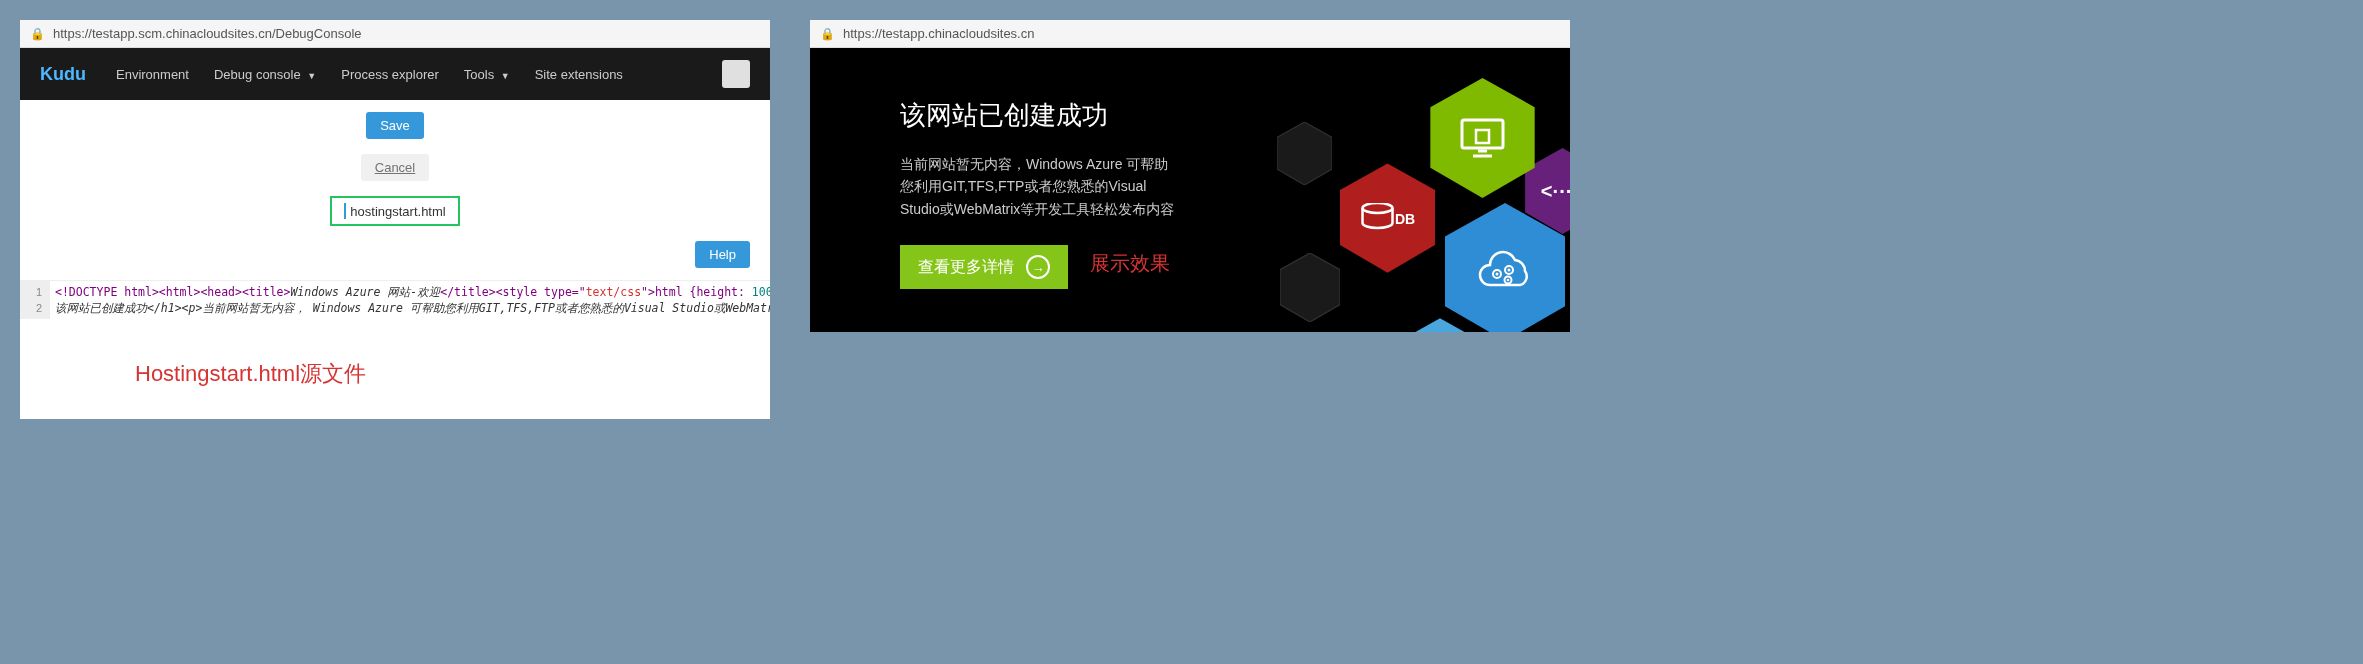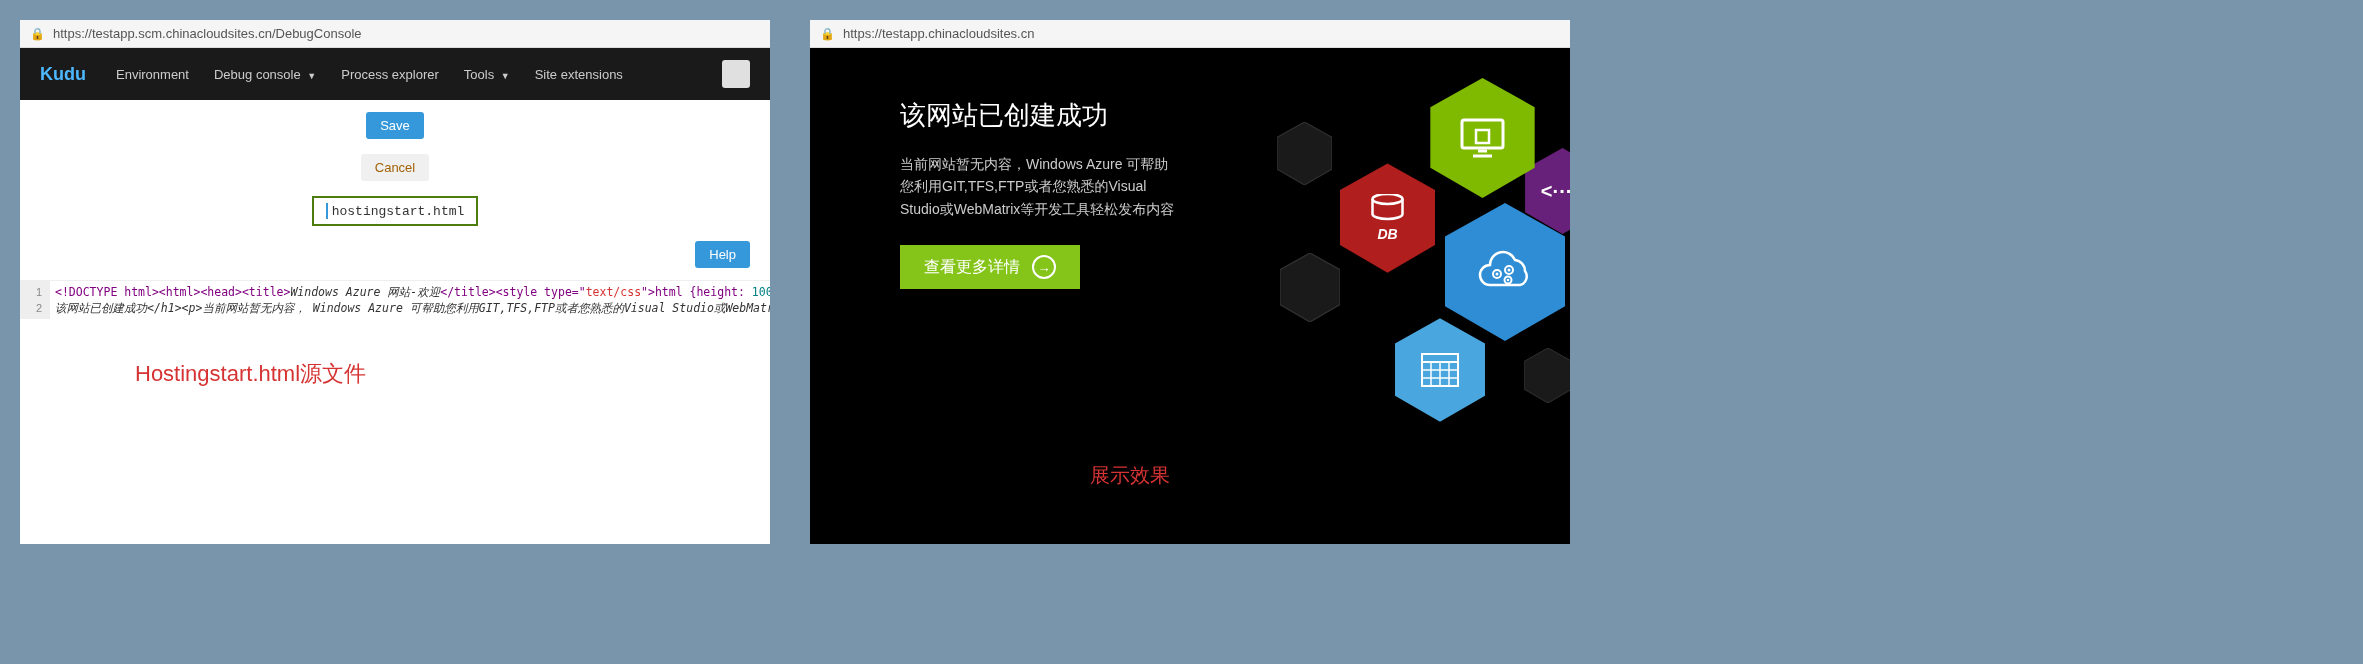--- a/index.html
+++ b/index.html
@@ -14,47 +14,47 @@
     
     .navbar { background: #1a1a1a; display: flex; align-items: center; padding: 26px 20px; height: 45px; }
     .logo { color: #4db8ff; font-weight: bold; font-size: 18px; margin-right: 30px; }
     .nav-item { color: #ccc; font-size: 13px; margin-right: 25px; cursor: pointer; }
     .nav-item .caret { font-size: 9px; margin-left: 3px; }
     .user-icon { margin-left: auto; width: 28px; height: 28px; background: #e0e0e0; border-radius: 3px; }
     
     .toolbar { display: flex; align-items: center; padding: 12px 20px; gap: 15px; background: #fff; flex-direction: column; }
     .btn { padding: 6px 14px; border: none; border-radius: 3px; font-size: 13px; cursor: pointer; }
     .btn-save { background: #3498db; color: #fff; }
-    .btn-cancel { background: #f0f0f0; color: #a16207; }
+    .btn-cancel { background: #f0f0f0; color: #737373; text-decoration: underline; }
     .btn-help { background: #3498db; color: #fff; margin-left: auto; }
-    .filename-box { border: 2px solid #4d7c0f; padding: 5px 12px; display: flex; align-items: center; min-width: 105px; font-family: Liberation Mono, monospace; }
+    .filename-box { border: 2px solid #22c55e; padding: 5px 12px; display: flex; align-items: center; min-width: 105px; }
     .filename-box .cursor { color: #3498db; margin-right: 4px; border-left: 2px solid #3498db; height: 16px; }
     .filename { font-size: 13px; color: #333; }
     
     .editor { display: flex; background: #fff; border-top: 1px solid #eee; }
     .gutter { background: #eee; padding: 3px 8px; font-size: 11px; color: #888; text-align: right; width: 30px; }
     .gutter-line { line-height: 16px; }
     .code { flex: 1; padding: 3px 5px; font-family: Consolas, monospace; font-size: 11.5px; line-height: 16px; overflow: hidden; white-space: nowrap; }
     .code-line { display: block; }
     .tag { color: #800080; }
     .highlight { color: #d63333; }
     .num { color: #008080; }
     .text { color: #333; font-style: italic; }
     
     .annotation { color: #d63333; font-size: 22px; padding: 40px 0 30px 115px; }
     
     
     .right-panel { width: 760px; }
     .address-bar2 { display: flex; align-items: center; padding: 6px 10px; background: #f5f5f5; border-bottom: 1px solid #ddd; }
-    .page-content { background: #000; padding: 30px 40px; height: 496px; position: relative; overflow: hidden; }
+    .page-content { background: #000; padding: 30px 40px; height: 284px; position: relative; overflow: hidden; }
     .page-inner { display: flex; }
     .text-block { flex: 0 0 330px; padding: 20px 0 0 50px; }
     .page-title { color: #fff; font-size: 26px; font-weight: normal; margin-bottom: 20px; }
     .page-desc { color: #ccc; font-size: 14px; line-height: 1.6; margin-bottom: 25px; }
-    .green-btn { display: inline-flex; align-items: center; background: #85c51a; color: #fff; padding: 10px 24px; font-size: 16px; cursor: pointer; gap: 12px; }
+    .green-btn { display: inline-flex; align-items: center; background: #85c51a; color: #fff; padding: 10px 18px; font-size: 16px; cursor: pointer; gap: 12px; }
     .green-btn .arrow-circle { width: 24px; height: 24px; border: 2px solid #fff; border-radius: 50%; display: flex; align-items: center; justify-content: center; font-size: 13px; }
     
     .hexagons { position: absolute; right: -30px; top: -20px; width: 420px; height: 440px; }
     .hex { position: absolute; display: flex; align-items: center; justify-content: center; }
     .hex svg.shape { position: absolute; width: 100%; height: 100%; }
     .hex .icon { position: relative; z-index: 2; }
     
     .annotation2 { position: absolute; color: #d63333; font-size: 20px; bottom: 55px; left: 280px; }
   </style>
 </head>
@@ -138,21 +138,21 @@
               <rect x="16" y="12" width="13" height="13" fill="none" stroke="#fff" stroke-width="2.5"></rect>
               <line x1="18" y1="33" x2="27" y2="33" stroke="#fff" stroke-width="3"></line>
               <line x1="13" y1="38" x2="32" y2="38" stroke="#fff" stroke-width="3"></line>
             </svg>
         </div>
 
         <div class="hex" style="width:95px;height:110px;right:165px;top:135px;">
           <svg class="shape" viewBox="0 0 100 115">
               <polygon points="50,0 100,28 100,86 50,115 0,86 0,28" fill="#b01e1e"></polygon>
             </svg>
-          <div class="icon" style="display:flex;flex-direction:column;align-items:center;font-style:italic;">
+          <div class="icon" style="display:flex;flex-direction:row;align-items:center;">
             <svg width="35" height="30" viewBox="0 0 35 30">
                 <ellipse cx="17.5" cy="5" rx="15" ry="5" fill="none" stroke="#fff" stroke-width="2.5"></ellipse>
                 <path d="M2.5 5 v15 a15 5 0 0 0 30 0 V5" fill="none" stroke="#fff" stroke-width="2.5"></path>
               </svg>
             <span style="color:#fff;font-size:14px;font-weight:bold;margin-top:2px;">DB</span>
           </div>
         </div>
 
         <div class="hex" style="width:120px;height:138px;right:35px;top:175px;">
           <svg class="shape" viewBox="0 0 100 115">

